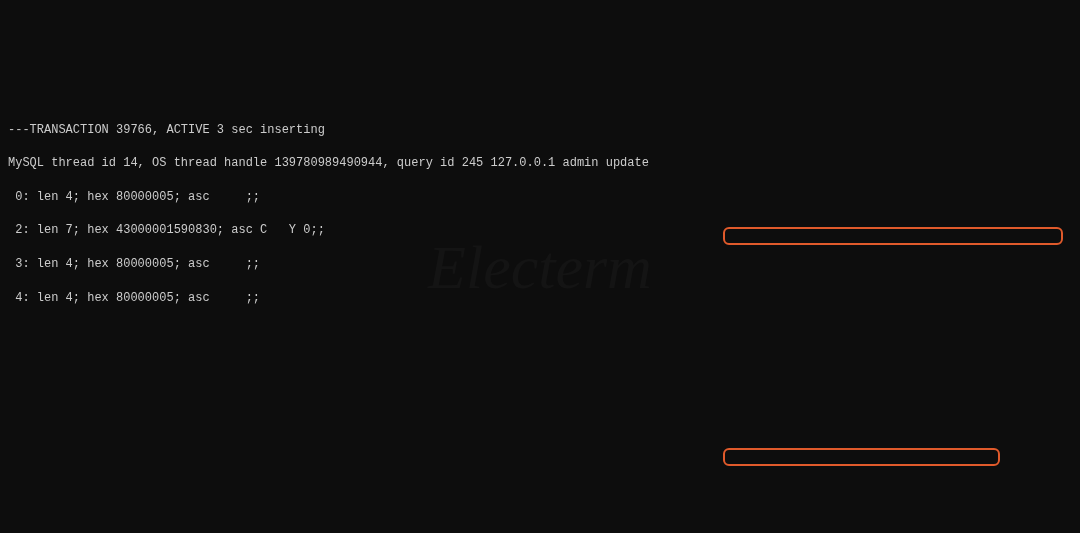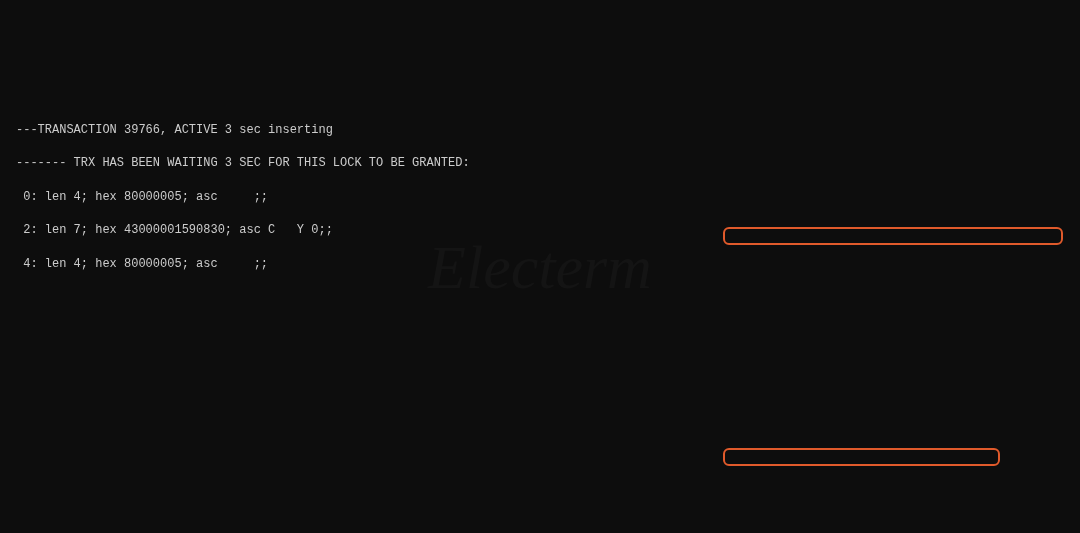--- a/index.html
+++ b/index.html
@@ -19,21 +19,20 @@
       width: 1080px;
       height: 533px;
       overflow: hidden;
     }
     .terminal-content {
       position: relative;
       z-index: 2;
     }
     .line {
       white-space: pre;
-      margin-left: 8px;
     }
     .watermark {
       position: absolute;
       top: 50%;
       left: 50%;
       transform: translate(-50%, -50%);
       font-size: 62px;
       color: rgba(255, 255, 255, 0.03);
       font-style: italic;
       font-family: cursive, 'Brush Script MT', serif;
@@ -66,23 +65,24 @@
   </style>
 </head>
 <body>
 
 
 
 <div class="watermark">Electerm</div>
 
 <div class="terminal-content">
 <div class="line">---TRANSACTION 39766, ACTIVE 3 sec inserting</div>
-<div class="line">------- TRX HAS BEEN WAITING 3 SEC FOR THIS LOCK TO BE GRANTED:</div>
+<div class="line">MySQL thread id 14, OS thread handle 139780989490944, query id 245 127.0.0.1 admin update</div>
 <div class="line"> 0: len 4; hex 80000005; asc     ;;</div>
 <div class="line"> 2: len 7; hex 43000001590830; asc C   Y 0;;</div>
+<div class="line"> 3: len 4; hex 80000005; asc     ;;</div>
 <div class="line"> 4: len 4; hex 80000005; asc     ;;</div>
 
 <div class="line"></div>
 
 
 
 
 
 
 

